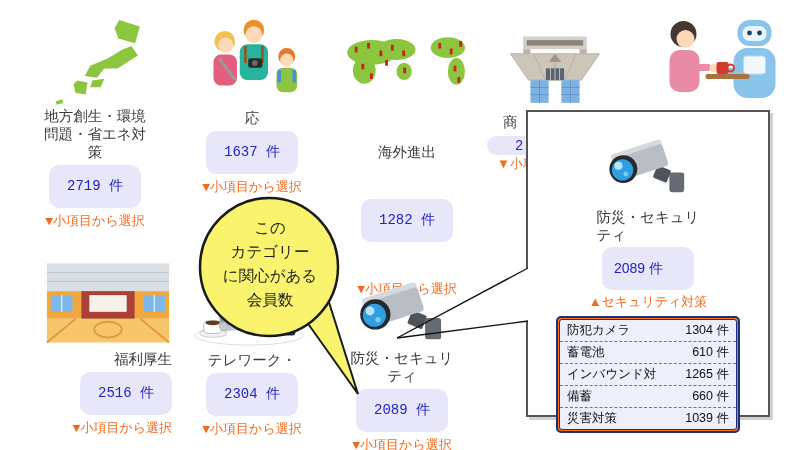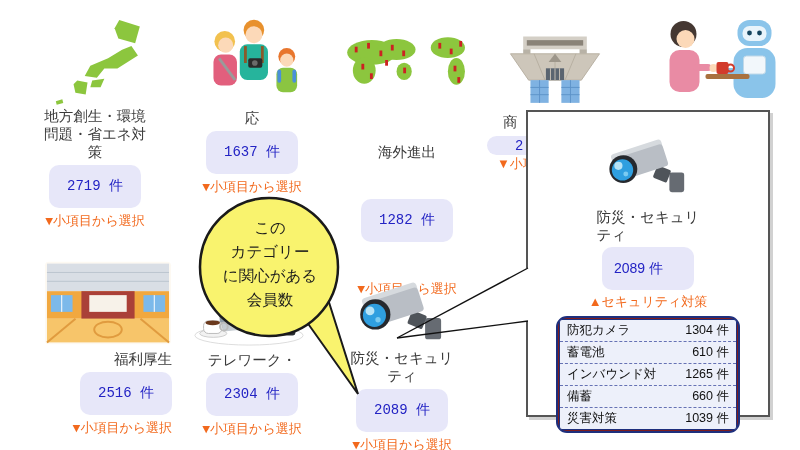--- a/index.html
+++ b/index.html
@@ -20,22 +20,22 @@
   #frag-pill{left:487px;top:136px;width:42px;height:19px;background:#e7e7f9;
              border-radius:10px 0 0 10px;color:#2323c4;font-size:14px;line-height:19px;
              text-align:right;padding-right:6px;box-sizing:border-box;}
   #frag-link{left:497px;top:155px;font-size:13px;color:#f2691d;}
 
   
   #popup{position:absolute;left:526px;top:110px;width:240px;height:303px;background:#fff;
          border:2px solid #555;box-shadow:3px 3px 0 rgba(0,0,0,0.18);z-index:5;
          display:flex;flex-direction:column;align-items:center;}
   #popup .cat-label{font-size:14.5px;}
-  .subtable-outer{width:178px;margin-top:5px;border:2px solid #1e2f7d;border-radius:11px;
-                  background:#7f1d1d;padding:1px;}
+  .subtable-outer{width:178px;margin-top:5px;border:2px solid #1e2f7d;border-radius:5px;
+                  background:#f97316;padding:1px;}
   .subtable-inner{border:1px solid #1e2f7d;border-radius:3px;background:#edf0fa;overflow:hidden;}
   .subrow{display:flex;justify-content:space-between;align-items:center;
           padding:2px 7px;font-size:12.5px;color:#111;border-bottom:1px dashed #6672b4;cursor:pointer;}
   .subrow:last-child{border-bottom:none;justify-content:space-between;}
   .subrow .cnt{white-space:nowrap;}
 
   
   #popup-gap{position:absolute;left:523px;top:268px;width:7px;height:53px;background:#fff;z-index:6;}
 
   

